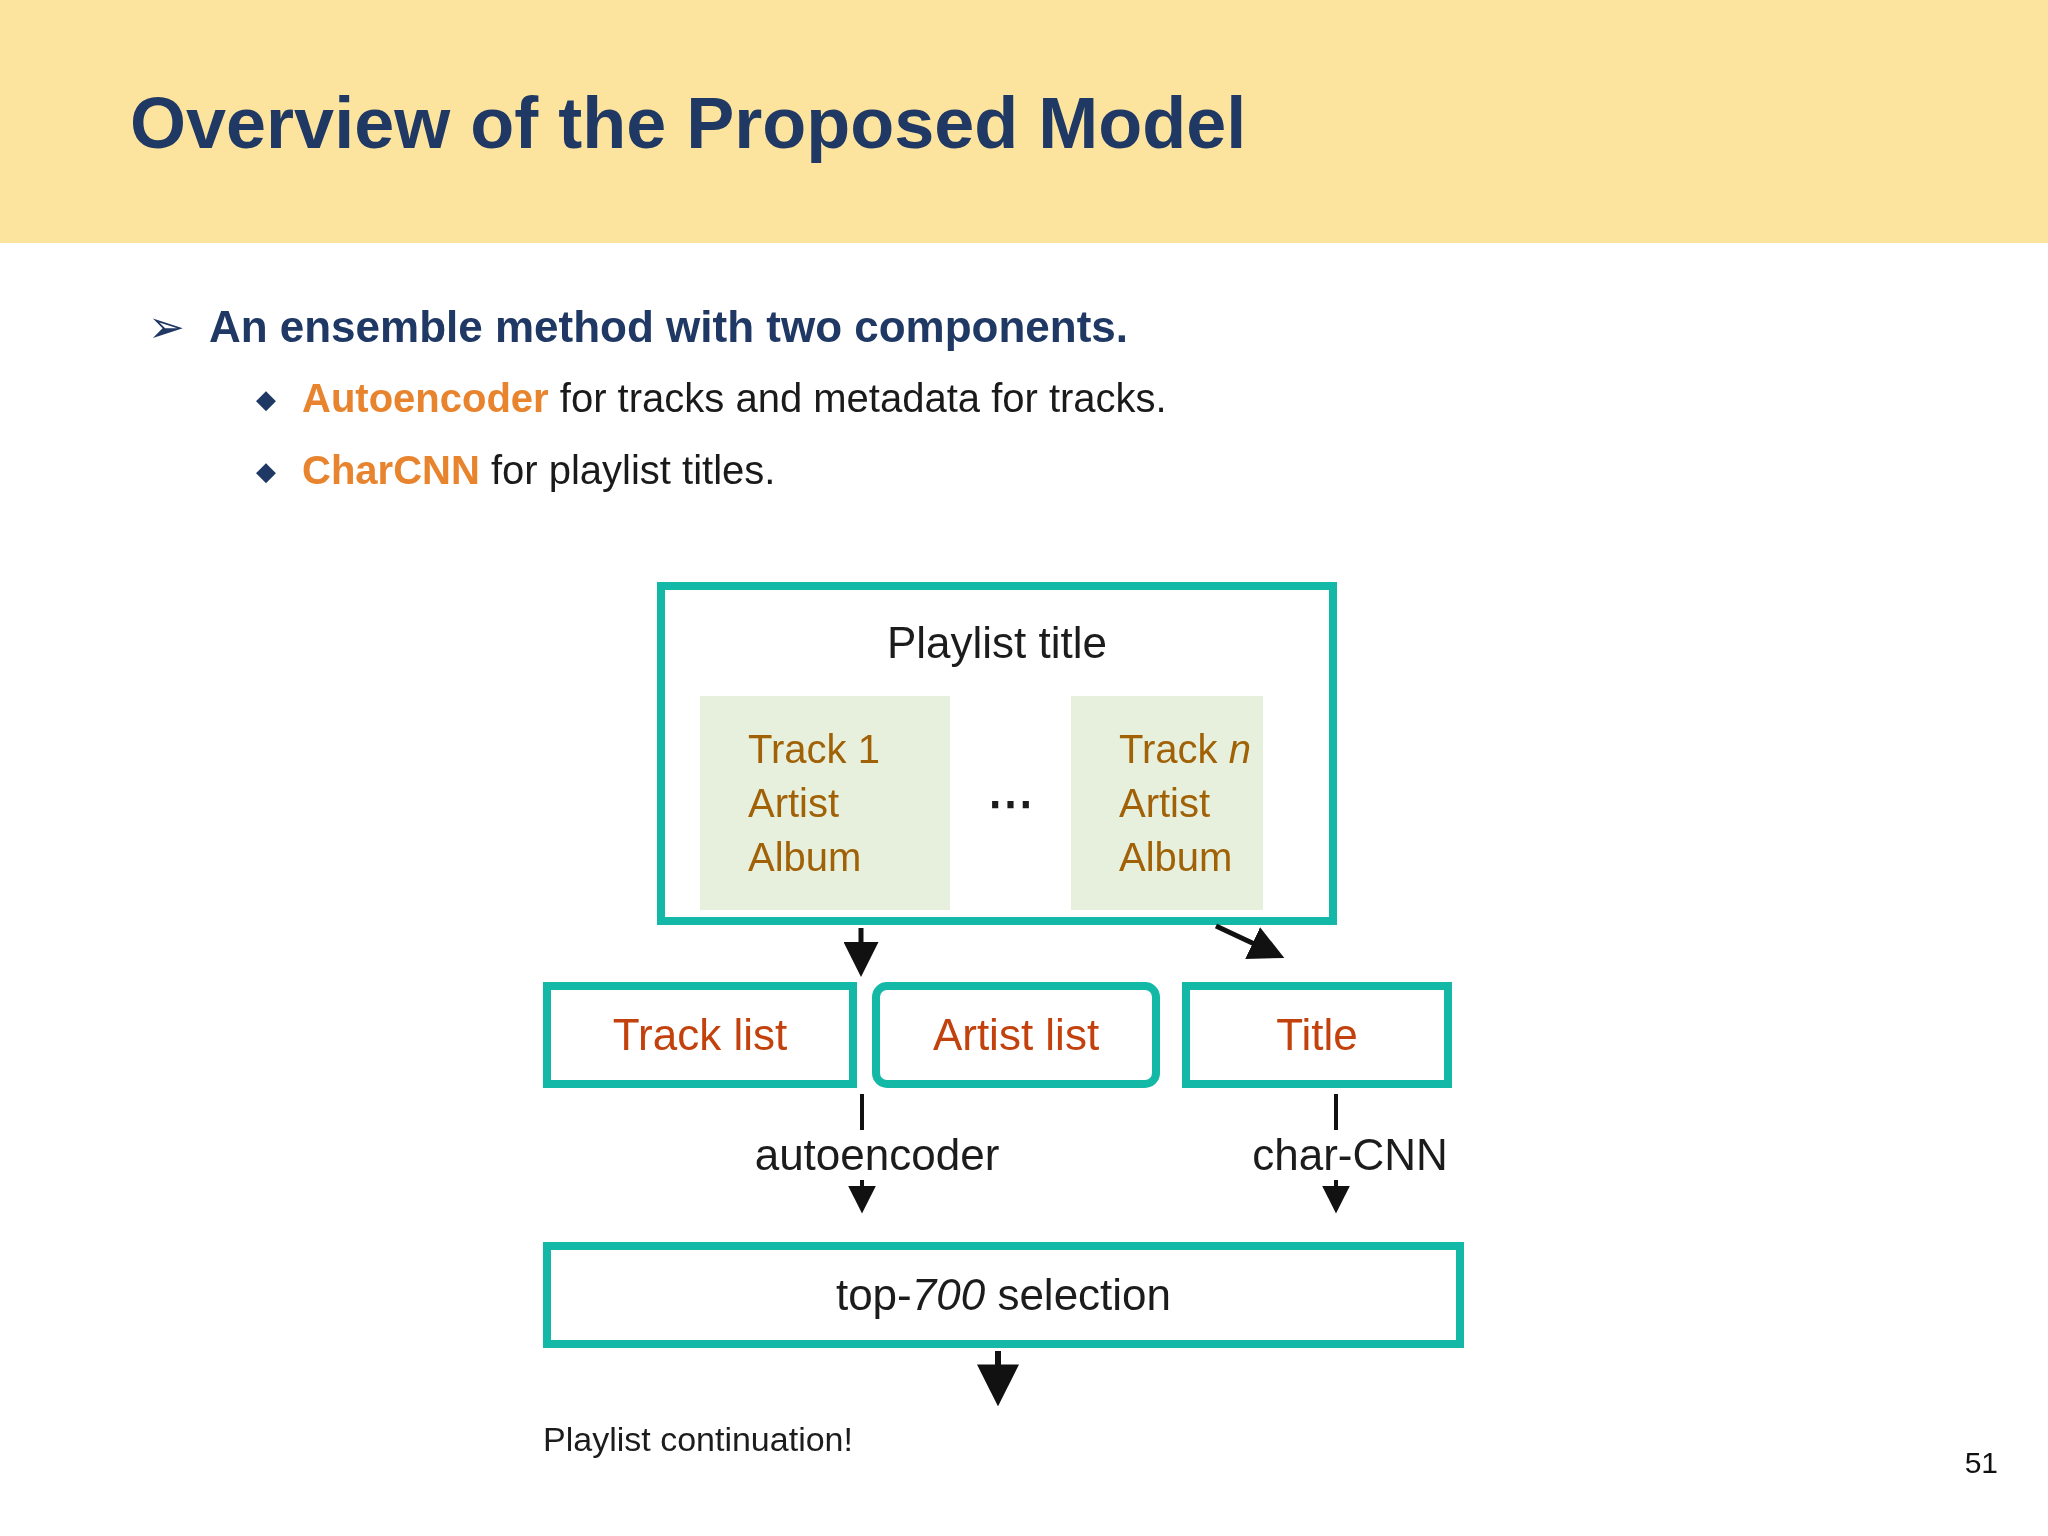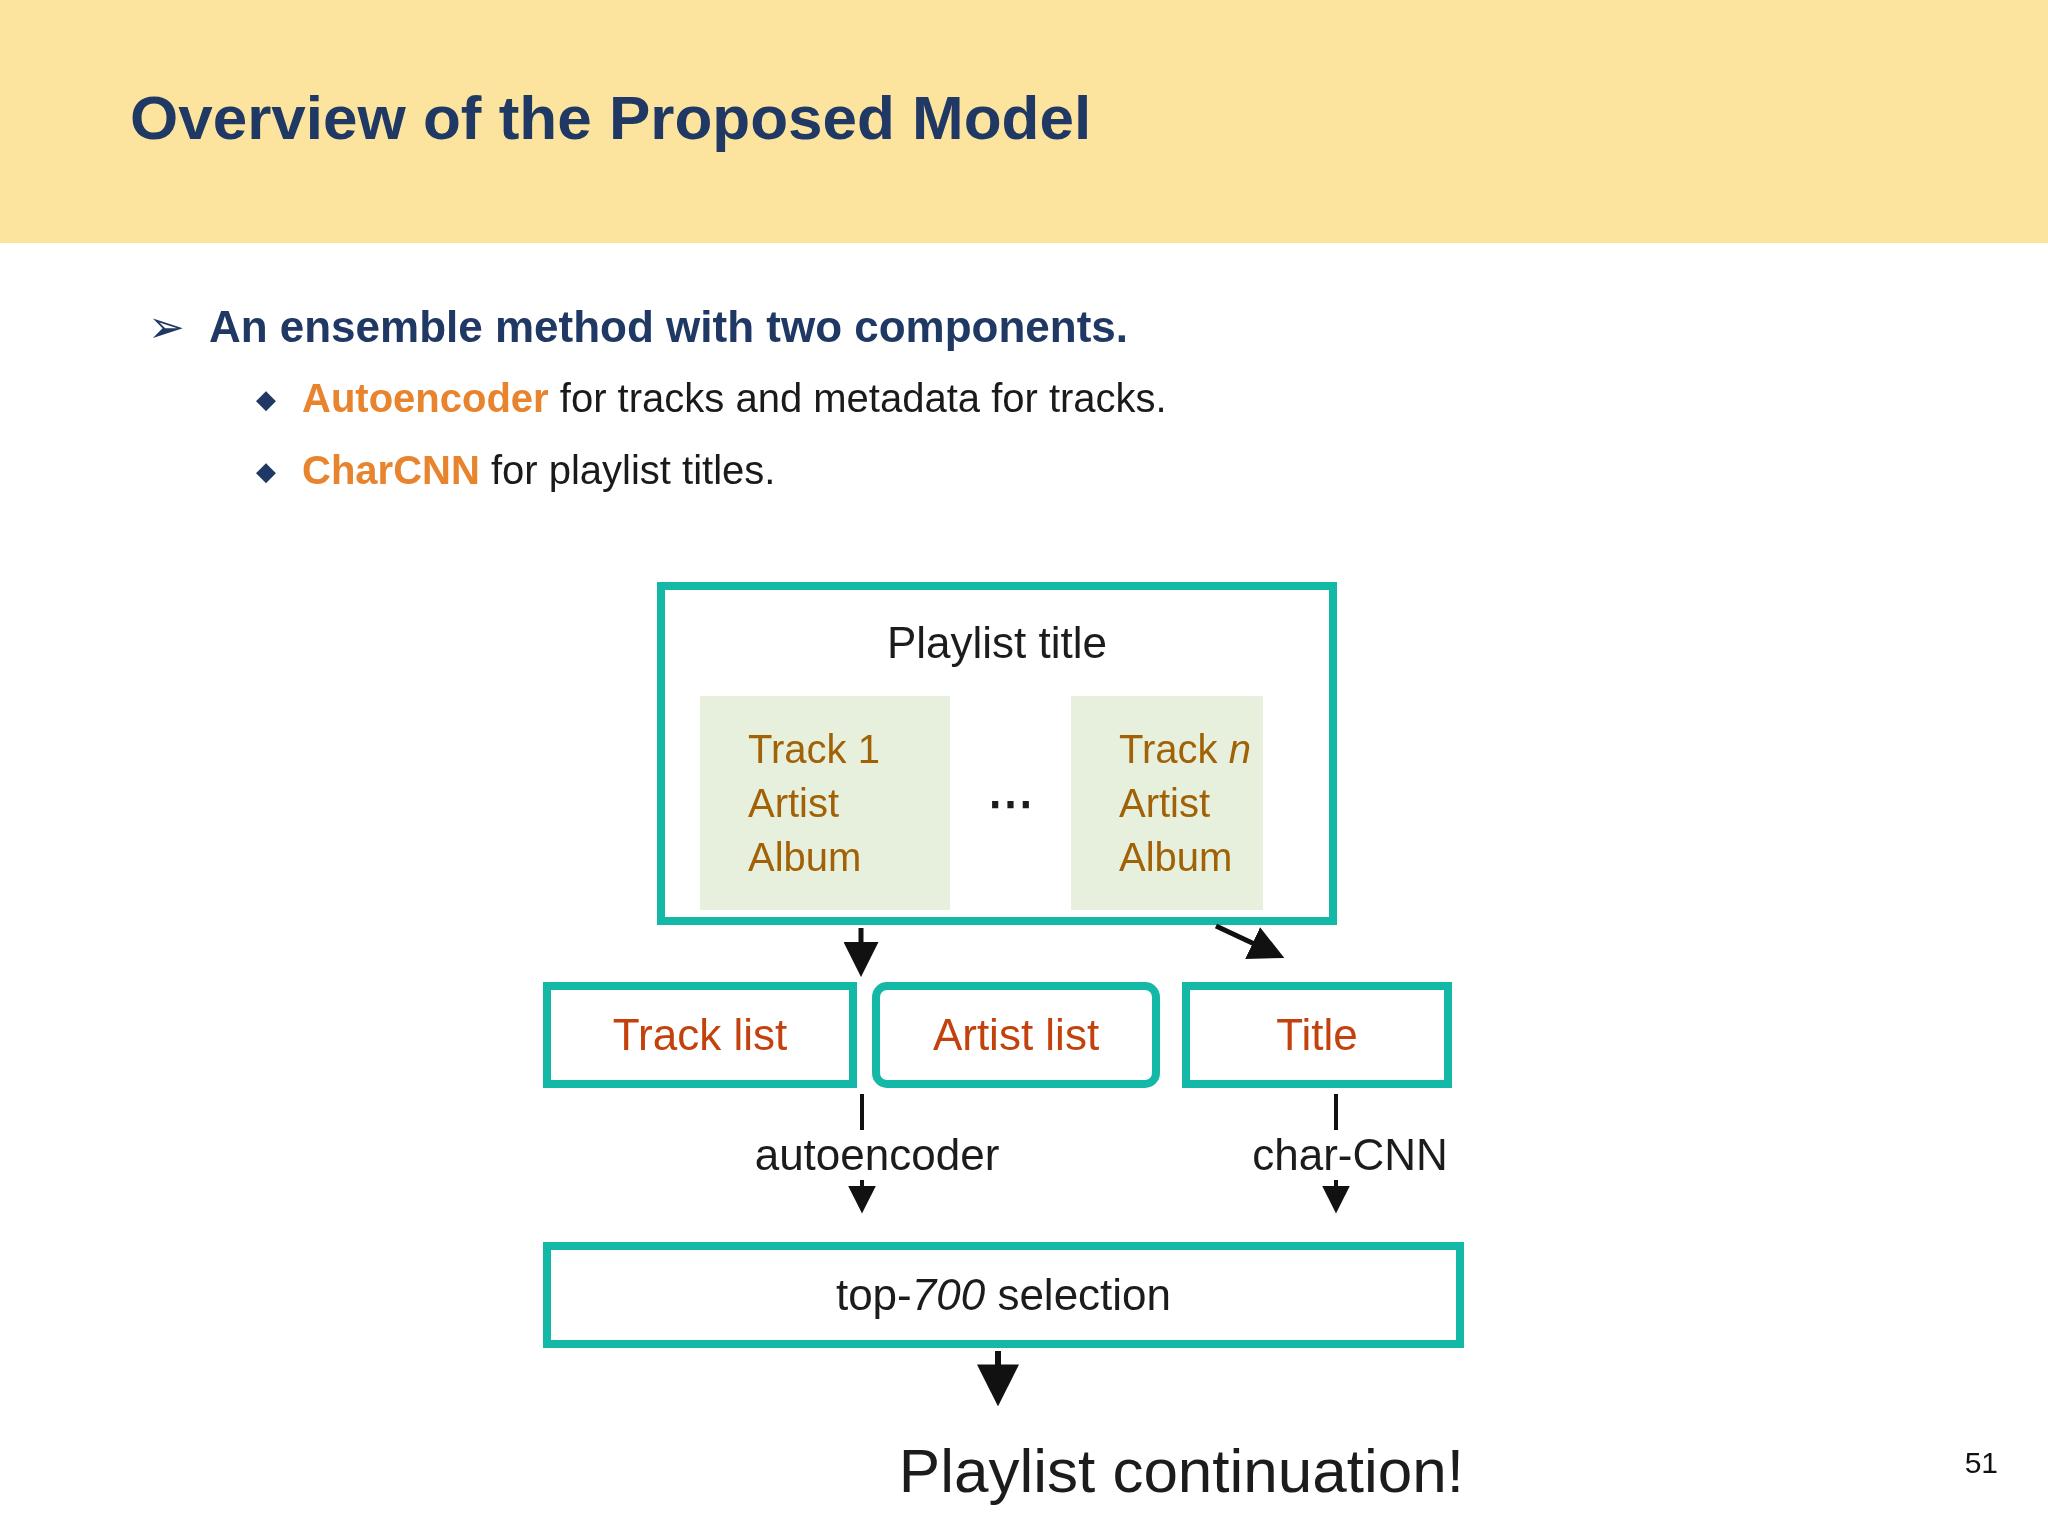--- a/index.html
+++ b/index.html
@@ -12,21 +12,21 @@
     font-family: "Liberation Sans", sans-serif;
     color: #1a1a1a;
   }
   .header-band {
     position: absolute; left: 0; top: 0;
     width: 2048px; height: 243px;
     background: #FCE49F;
   }
   .slide-title {
     position: absolute; left: 130px; top: 82px;
-    font-size: 62px; font-weight: bold;
+    font-size: 72px; font-weight: bold;
     color: #1F3864; letter-spacing: 0px;
     white-space: nowrap;
   }
   .bullet-row {
     position: absolute; left: 148px; top: 302px;
     display: flex; align-items: center; gap: 24px;
   }
   .bullet-arrow {
     font-size: 44px; color: #1F3864; line-height: 1;
   }
@@ -81,21 +81,21 @@
   }
   .edge-label {
     position: absolute; top: 1130px; transform: translateX(-50%);
     background: #ffffff; padding: 0 10px;
     font-size: 44px; color: #1c1c1c; white-space: nowrap;
   }
   .edge-label.left  { left: 877px; }
   .edge-label.right { left: 1350px; }
   .continuation-label {
     position: absolute; left: 543px; top: 1420px; width: 921px;
-    text-align: right; font-size: 62px; color: #1c1c1c; margin-top: 15px;
+    text-align: left; font-size: 34px; color: #1c1c1c;
   }
   .page-number {
     position: absolute; right: 50px; top: 1446px;
     font-size: 30px; font-weight: normal; color: #111111;
   }
   .arrow-layer { position: absolute; left: 0; top: 0; pointer-events: none; }
   .it { font-style: italic; }
 </style>
 </head>
 <body>

